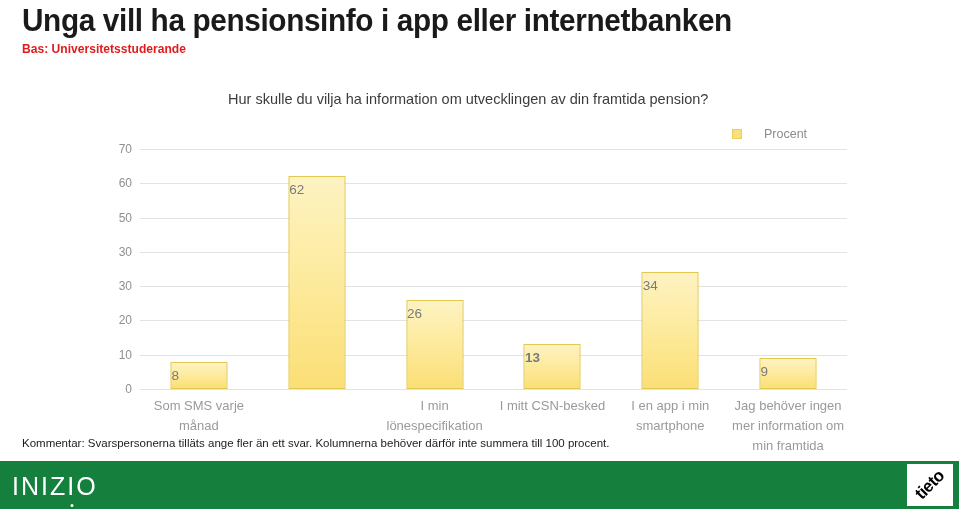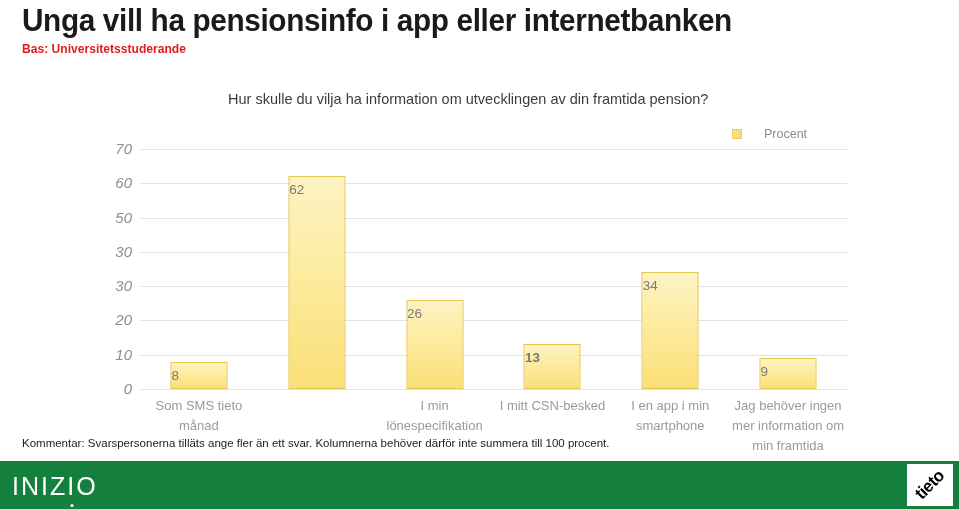--- a/index.html
+++ b/index.html
@@ -106,26 +106,25 @@
   .y-axis {
     position: absolute;
     left: 96px;
     top: 77px;
     width: 36px;
     height: 240px;
   }
   .y-tick {
     position: absolute;
     right: 0;
-    font-size: 15px;
+    font-size: 12px;
     color: #8f8f8f;
     line-height: 14px;
     transform: translateY(-7px);
     white-space: nowrap;
-    font-style: italic;
   }
 
   
   .bars {
     position: absolute;
     left: 140px;
     top: 77px;
     width: 707px;
     height: 240px;
   }
@@ -302,21 +301,21 @@
         </div>
       </div>
       <div class="bar-slot" style="left: 589.167px; width: 117.833px;">
         <div class="bar" style="height: 30.8571px;">
           <div class="bar-value">9</div>
         </div>
       </div>
     </div>
 
   <div class="x-axis" id="xaxis">
-      <div class="x-label" style="left: 0px; width: 117.833px;">Som SMS tieto månad</div>
+      <div class="x-label" style="left: 0px; width: 117.833px;">Som SMS varje månad</div>
       <div class="x-label" style="left: 235.667px; width: 117.833px;">I min lönespecifikation</div>
       <div class="x-label" style="left: 353.5px; width: 117.833px;">I mitt CSN-besked</div>
       <div class="x-label" style="left: 471.333px; width: 117.833px;">I en app i min smartphone</div>
       <div class="x-label" style="left: 589.167px; width: 117.833px;">Jag behöver ingen mer information om min framtida pension</div>
     </div>
 </div>
 
 <div class="footnote">Kommentar: Svarspersonerna tilläts ange fler än ett svar. Kolumnerna behöver därför inte summera till 100 procent.</div>
 
 <div class="bottom-bar">

